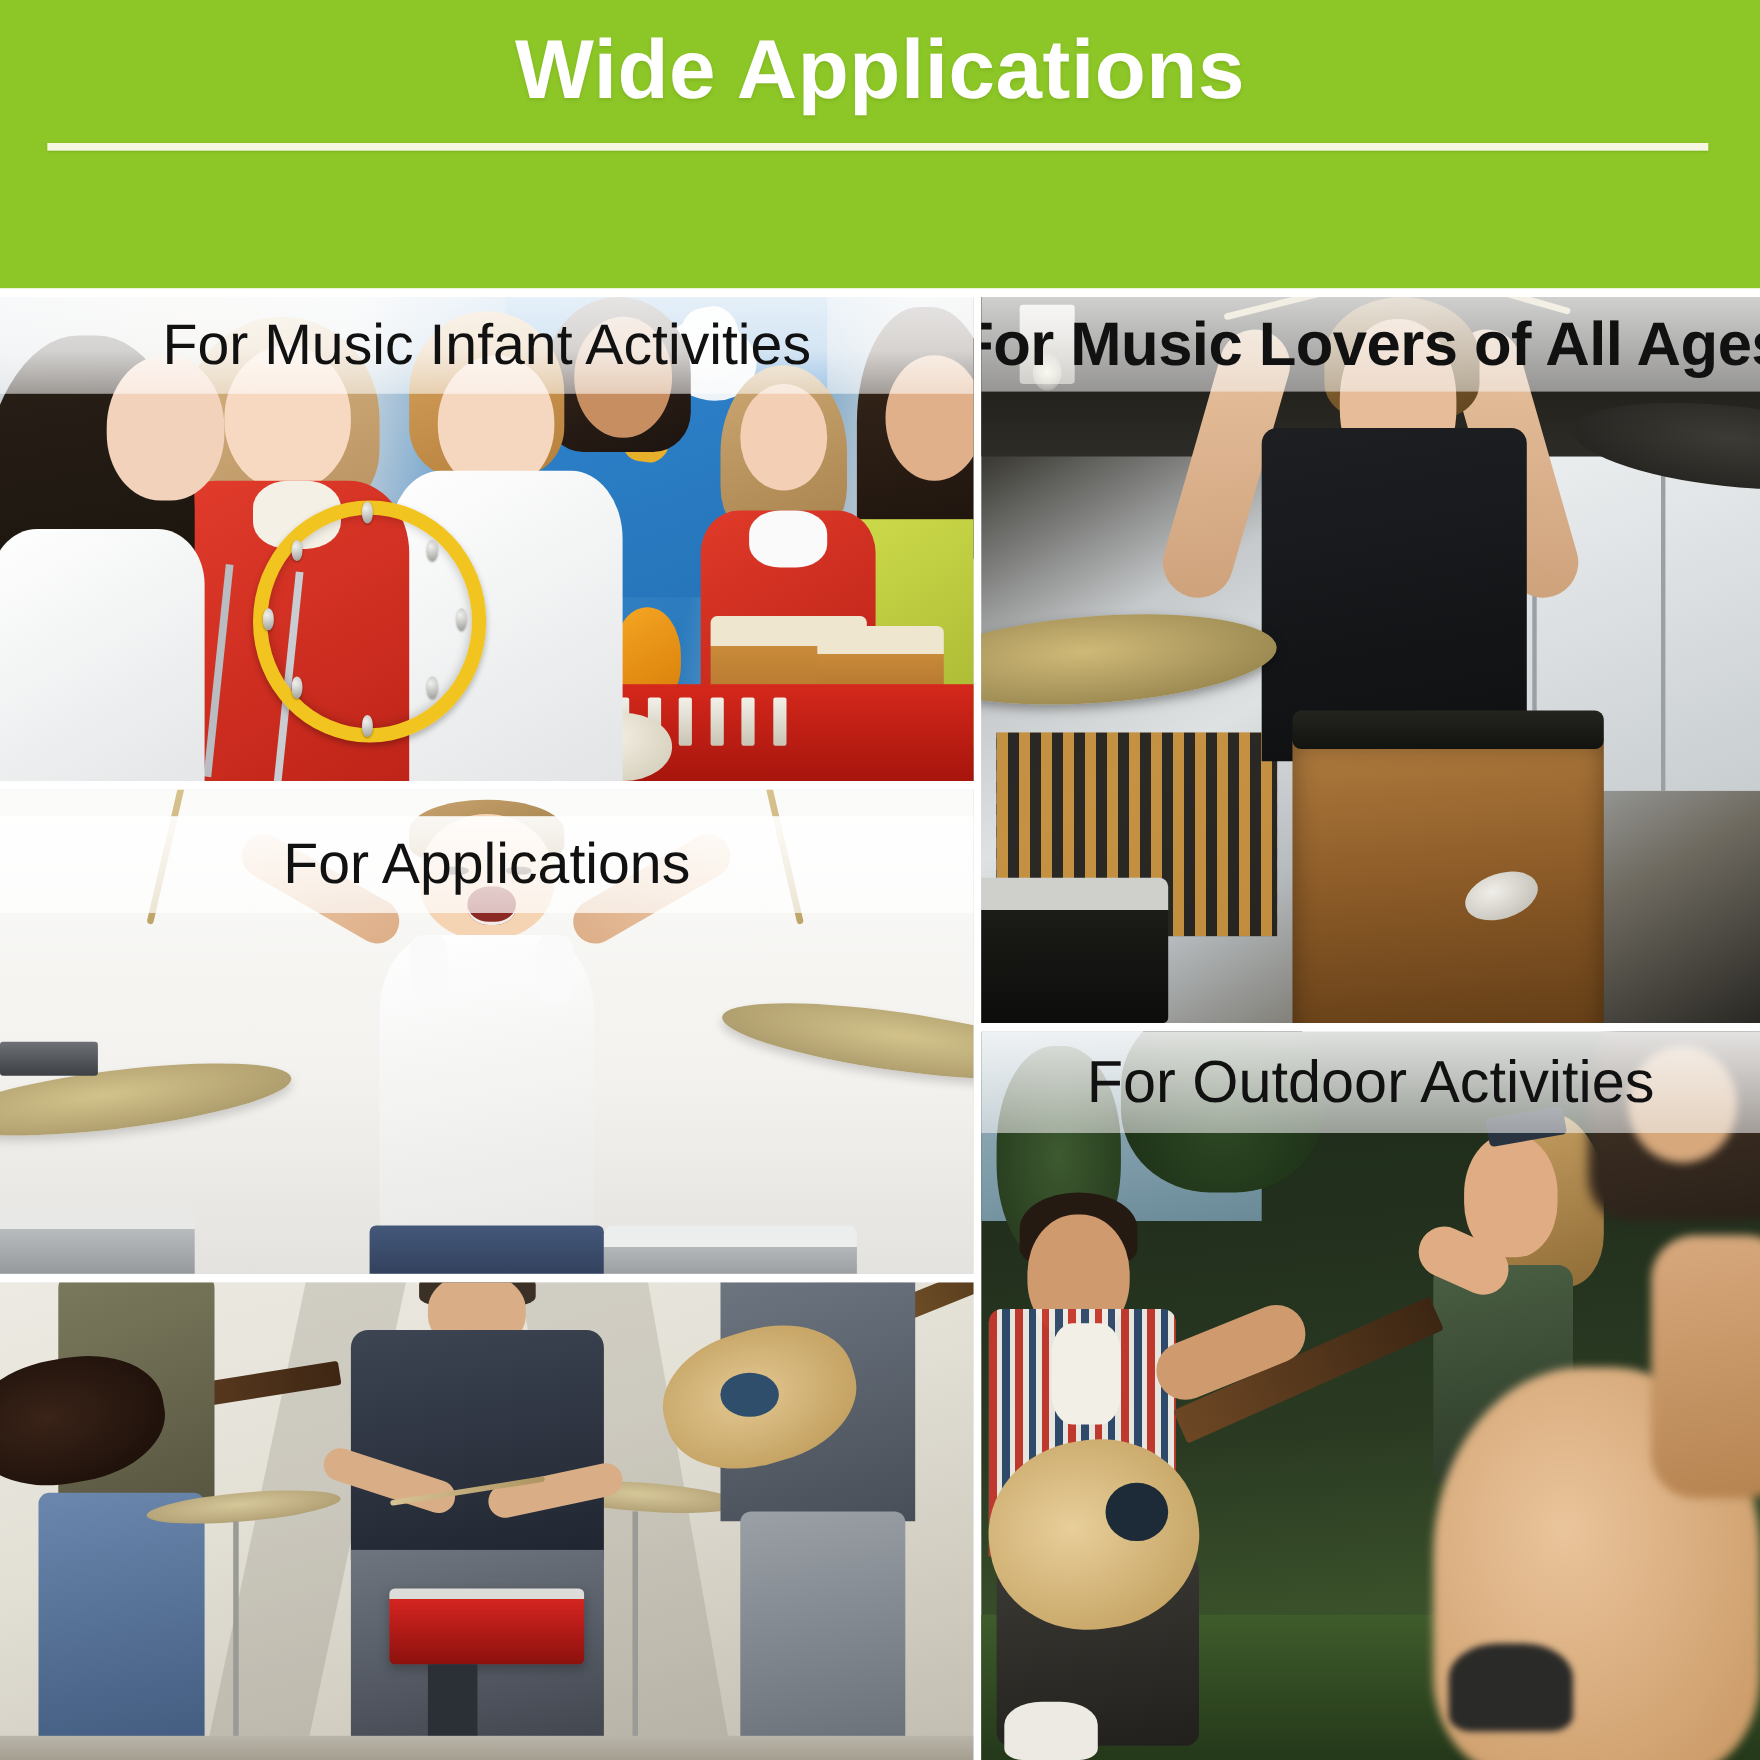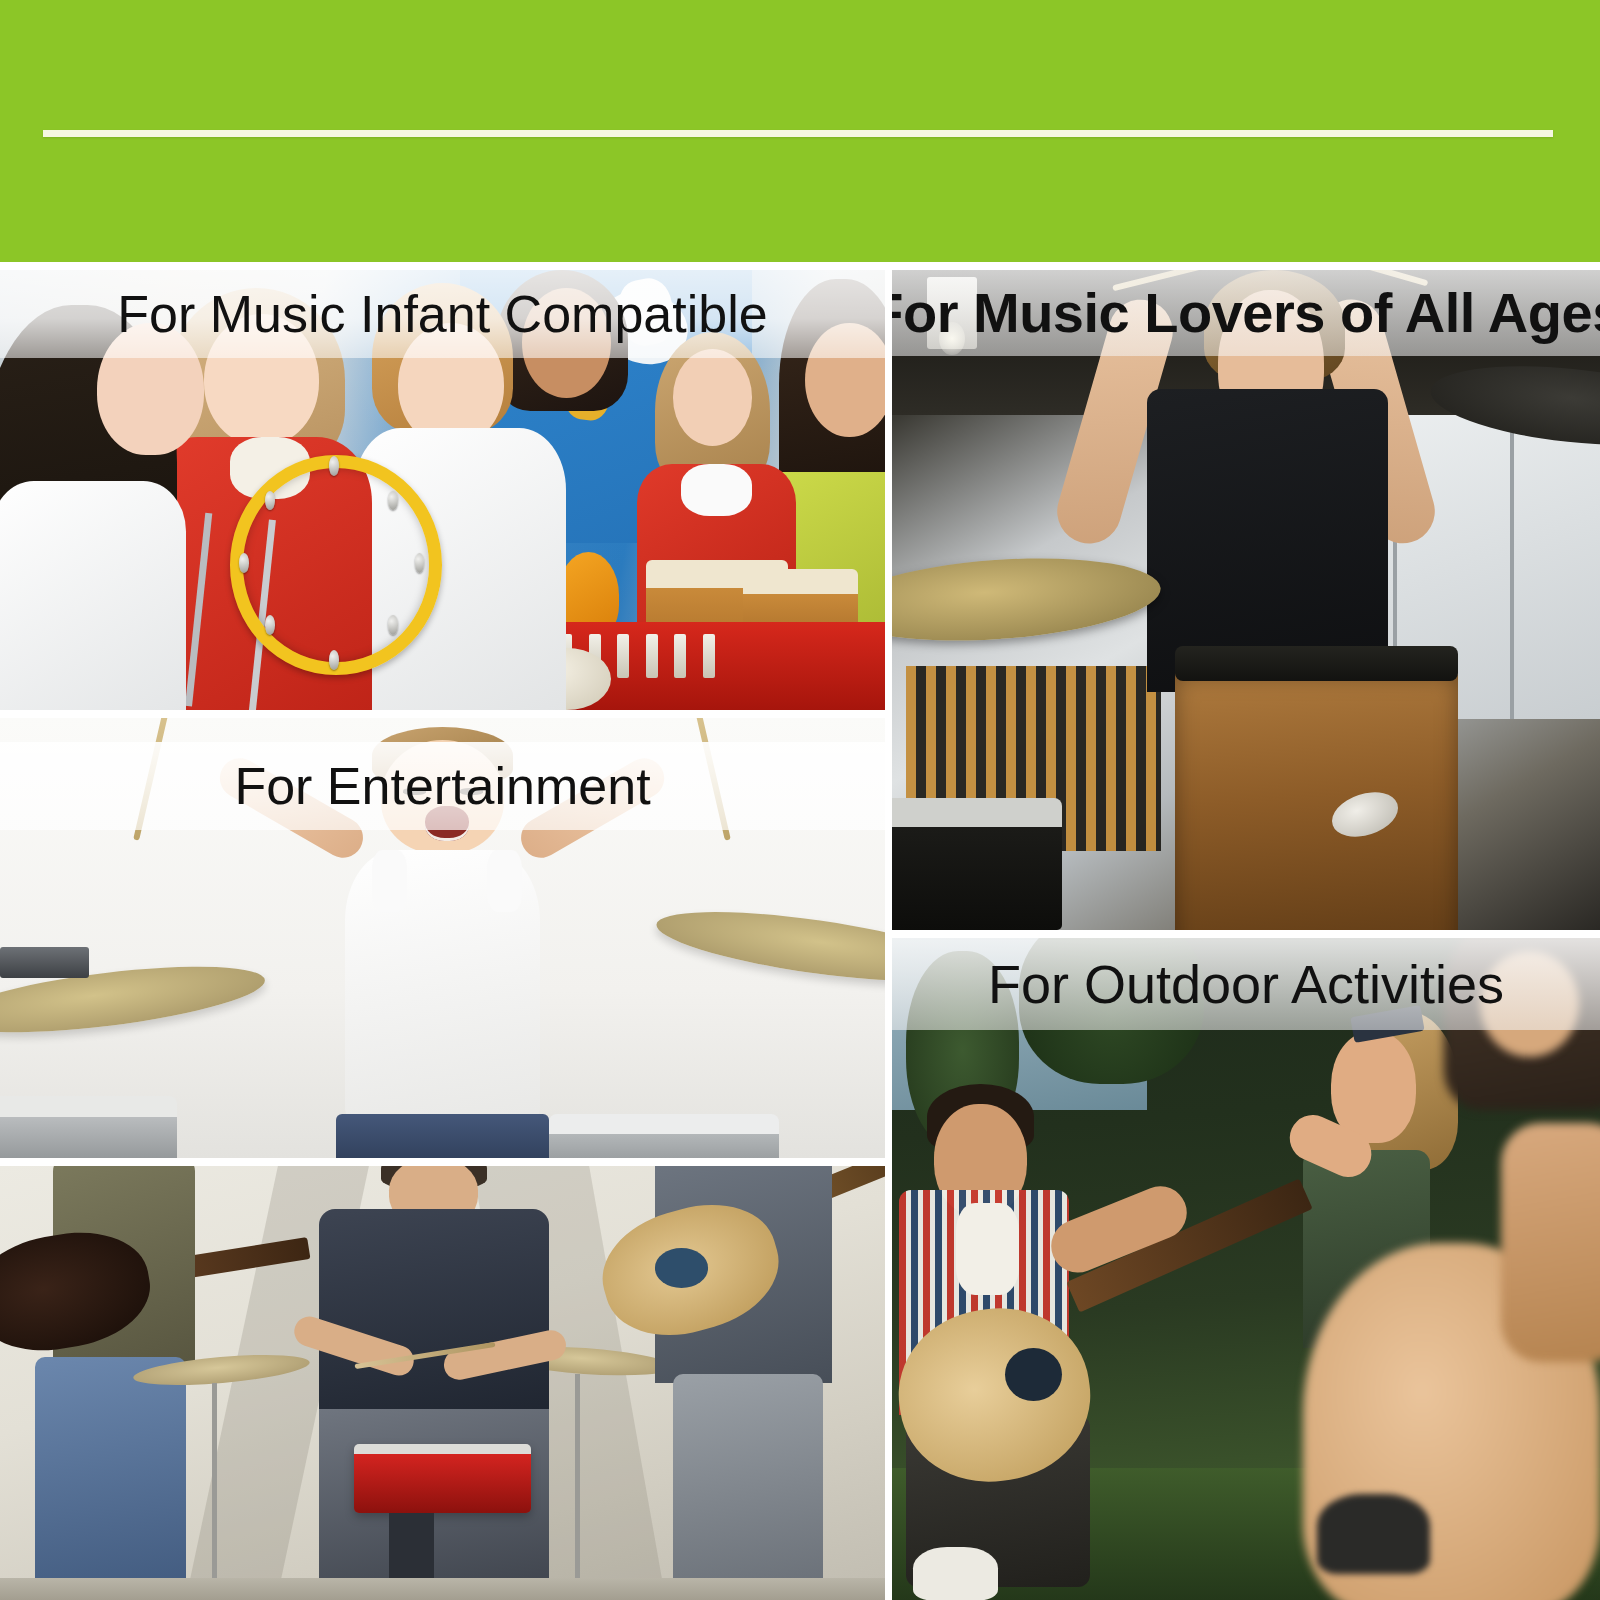--- a/index.html
+++ b/index.html
@@ -382,20 +382,21 @@
     background:linear-gradient(170deg,#d8a97e,#b5834f); border-radius:40px; filter:blur(4px); }
   .o-fgshoe{position:absolute; left:60%; top:84%; width:16%; height:12%;
     background:#2a2a28; border-radius:40% 40% 18% 18%; filter:blur(3px); }
 </style>
 </head>
 <body>
 
 <div class="page">
 
   <div class="header">
+    <div class="header-title">Wide Applications</div>
     <div class="header-rule"></div>
   </div>
 
   <div class="grid">
 
     <div class="panel p-kids">
       <div class="ph-kids">
         <div class="k-wall"></div>
         <div class="k-flag k-f1"></div>
           <div class="k-flag k-f2"></div>
@@ -440,21 +441,21 @@
           <div class="tamb-j" style="left:46%; top:94%"></div>
           <div class="tamb-j" style="left:12%; top:76%"></div>
           <div class="tamb-j" style="left:-2%; top:44%"></div>
           <div class="tamb-j" style="left:12%; top:12%"></div>
         </div>
         <div class="k1-hair"></div>
           <div class="k1-face"></div>
           <div class="k1-shirt"></div>
       </div>
       <div class="cap cap-kids">
-        <span>For Music Infant Compatible</span>
+        <span>For Music Infant Activities</span>
       </div>
     </div>
 
     <div class="panel p-enter">
       <div class="ph-ent">
         <div class="e-cymL"></div>
           <div class="e-cymR"></div>
         <div class="e-hat"></div>
         <div class="e-stkL"></div>
           <div class="e-stkR"></div>
@@ -466,21 +467,21 @@
           <div class="e-eyeR"></div>
           <div class="e-mouth"></div>
         <div class="e-torso"></div>
           <div class="e-strapL"></div>
           <div class="e-strapR"></div>
         <div class="e-jeans"></div>
         <div class="e-tomL"></div>
           <div class="e-tomR"></div>
       </div>
       <div class="cap cap-enter">
-        <span>For Entertainment</span>
+        <span>For Applications</span>
       </div>
     </div>
 
     <div class="panel p-record">
       <div class="ph-rec">
         <div class="r-shad1"></div>
           <div class="r-shad2"></div>
           <div class="r-shad3"></div>
         <div class="rg1-neck"></div>
           <div class="rg1-body"></div>

